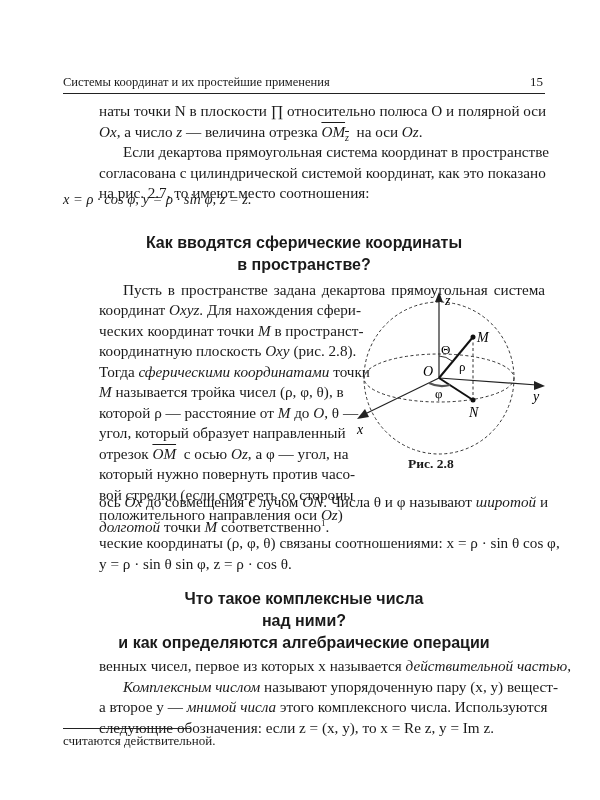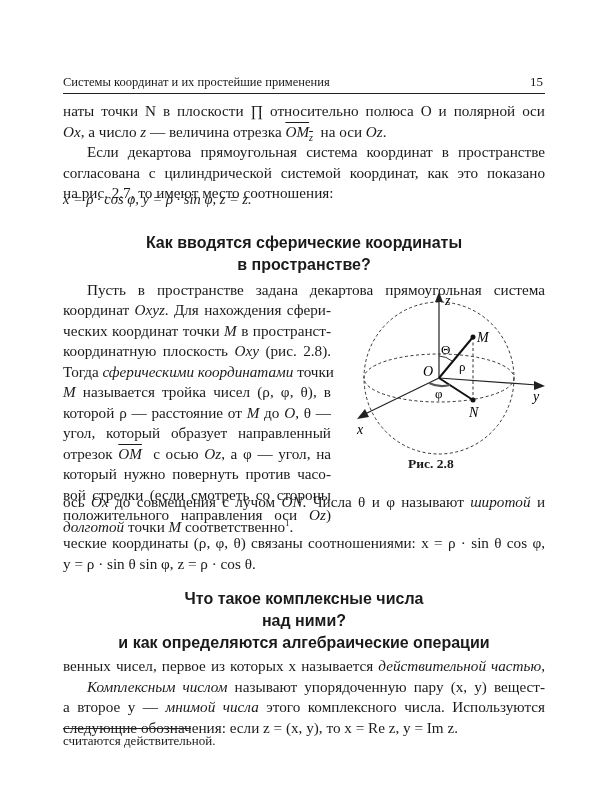--- a/index.html
+++ b/index.html
@@ -2,21 +2,21 @@
 <html><head>
 <meta charset="utf-8">
 <style>
   html, body { margin: 0; padding: 0; background: #ffffff; }
   body { width: 600px; height: 800px; position: relative; overflow: hidden; color: #1a1a1a; }
   .page { position: absolute; left: 63px; top: 0; width: 482px; }
   .header { position: absolute; top: 73px; left: 0; width: 482px; height: 20px; border-bottom: 1px solid #222; font-family: "Liberation Serif", serif; font-size: 12.5px; }
   .header .title { position: absolute; left: 0; top: 2px; }
   .header .pnum { position: absolute; right: 2px; top: 1px; font-size: 13px; }
   .txt { font-family: "Liberation Serif", "DejaVu Serif", serif; font-size: 15.2px; line-height: 20.5px; text-align: justify; }
-  .line { white-space: nowrap; height: 20.5px; }
+  .line { white-space: nowrap; height: 20.5px; margin-left: 36px; }
   .ind { text-indent: 24px; }
   i, .it { font-style: italic; }
   .ovl { text-decoration: overline; font-style: italic; }
   .block { position: absolute; left: 0; }
   .formula { position: absolute; left: 0; width: 482px; text-align: left; font-family: "Liberation Serif", serif; font-size: 14.5px; }
   .heading { position: absolute; left: 0; width: 482px; text-align: center; font-family: "Liberation Sans", "DejaVu Sans", sans-serif; font-weight: bold; font-size: 16px; line-height: 22px; }
   .fig { position: absolute; left: 268px; top: 292px; width: 220px; height: 190px; }
   .figcap { position: absolute; left: 345px; top: 456px; font-family: "Liberation Serif", serif; font-weight: bold; font-size: 13.5px; }
   .fnrule { position: absolute; left: 0; top: 728px; width: 128px; border-top: 1px solid #222; }
   .footnote { position: absolute; left: 0; top: 732px; width: 482px; font-family: "Liberation Serif", serif; font-size: 13px; line-height: 18px; text-align: justify; }

